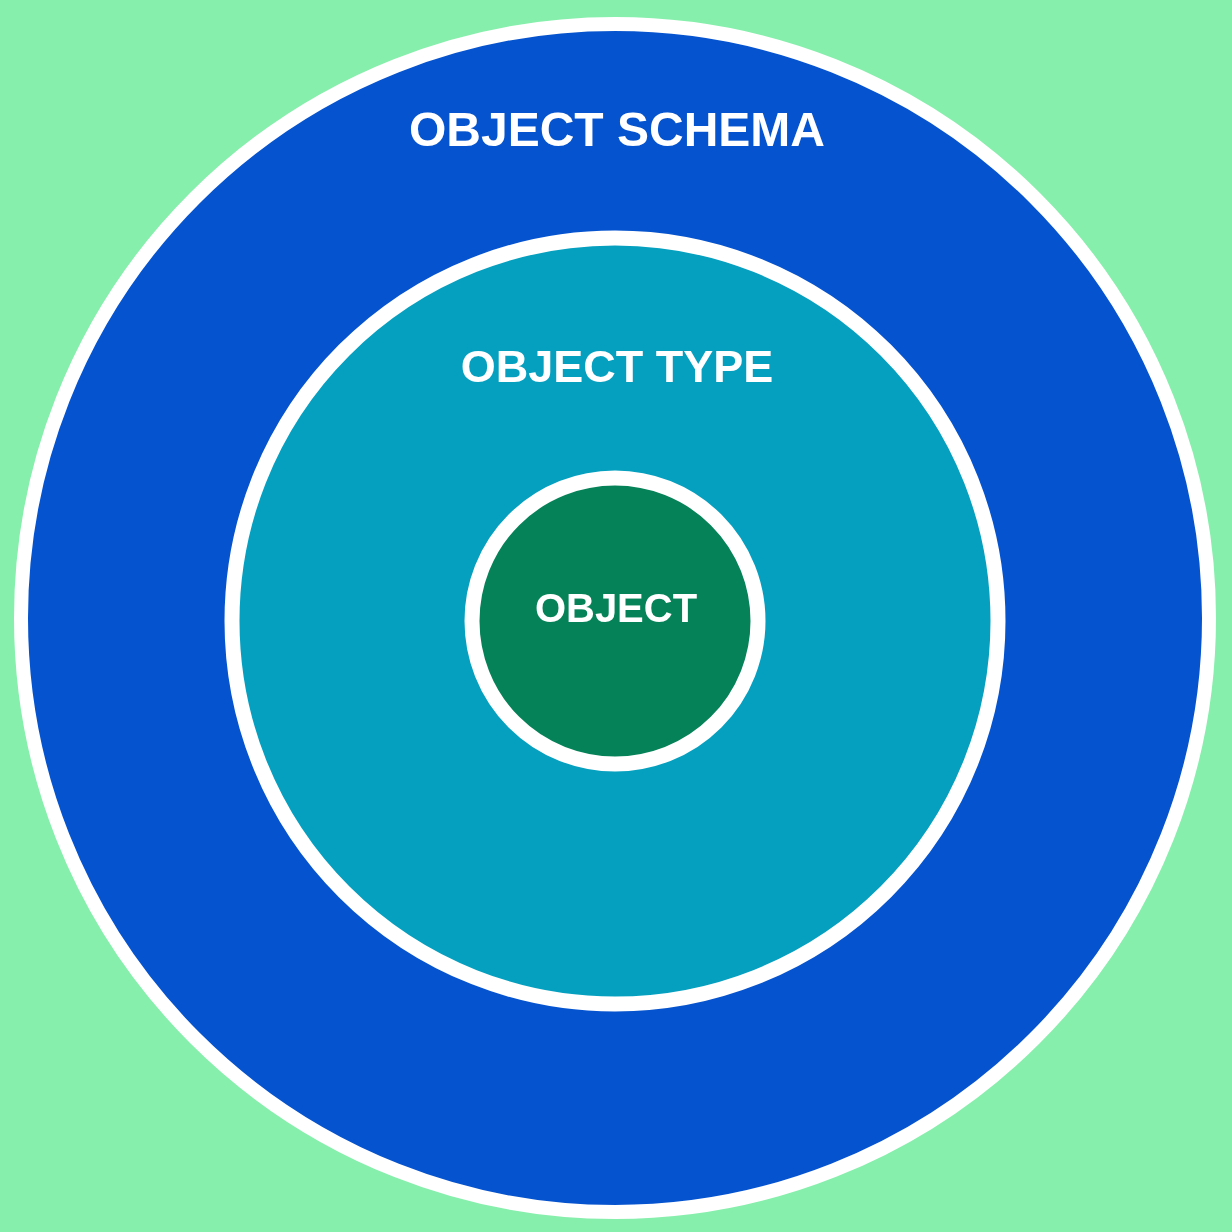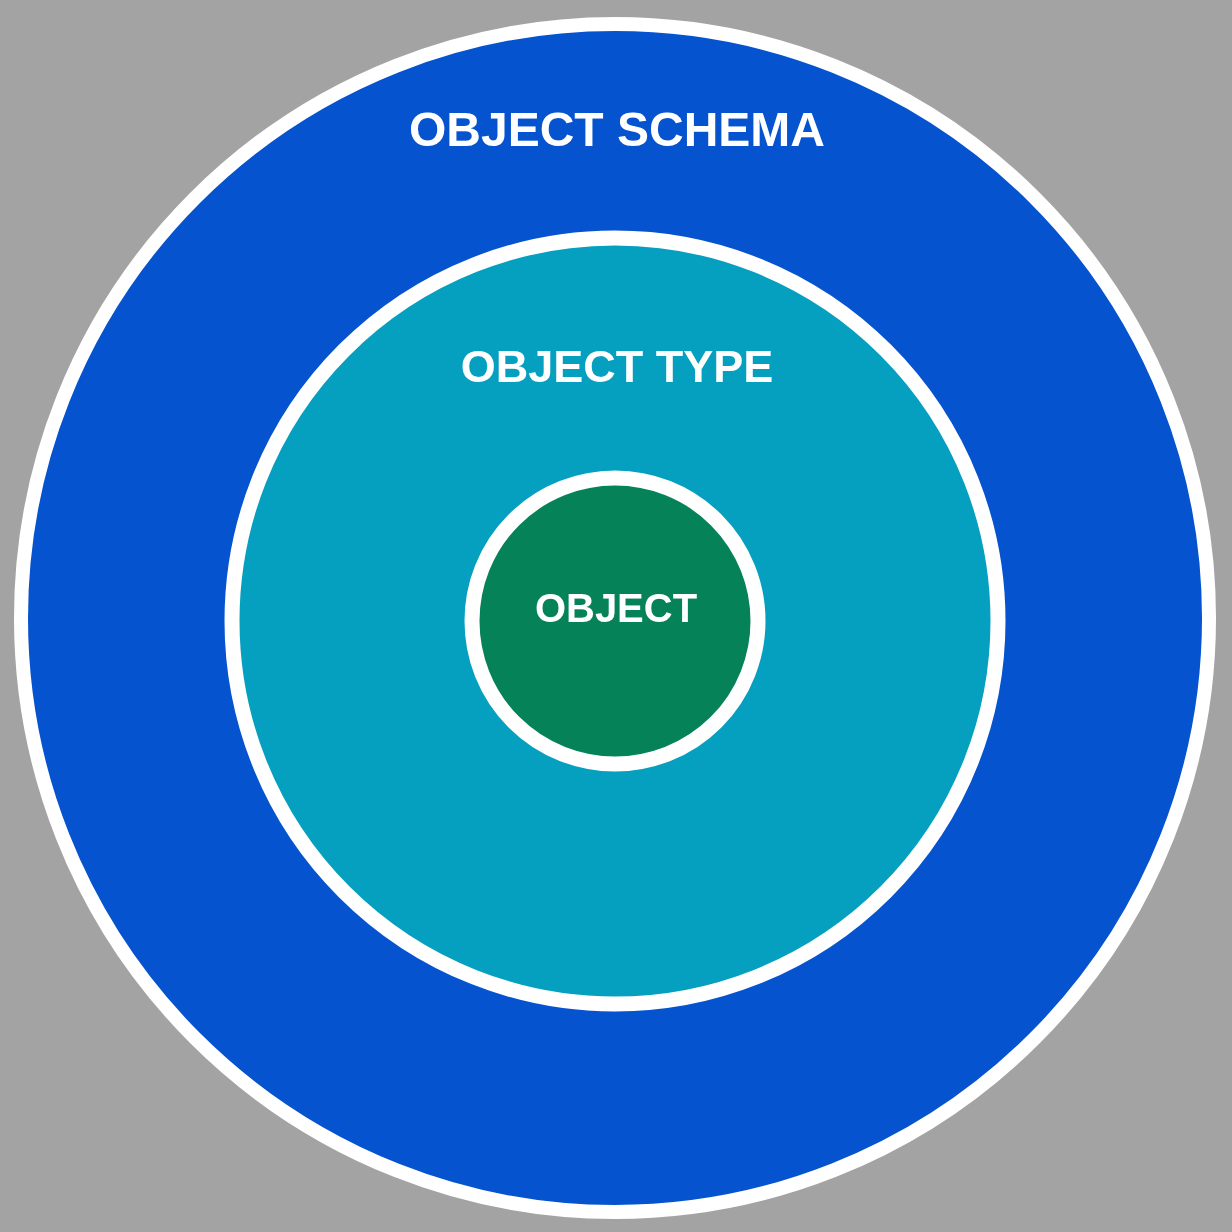--- a/index.html
+++ b/index.html
@@ -32,21 +32,21 @@
     dominant-baseline: middle;
     -webkit-font-smoothing: antialiased;
   }
   .label-outer  { font-size: 48px; letter-spacing: 0px; }
   .label-middle { font-size: 45px; letter-spacing: 0px; }
   .label-inner  { font-size: 40px; letter-spacing: 0px; }
 </style>
 </head>
 <body>
 
-<div id="diagram-canvas" style="background: #a3a3a3;">
+<div id="diagram-canvas" style="background: #86efac;">
   <svg width="1232" height="1232" viewBox="0 0 1232 1232">
 
     <circle class="circle-outer" cy="618" r="594" fill="#0553CE" stroke="#FFFFFF" stroke-width="14" cx="615"></circle>
 
     <circle class="circle-middle" cx="615" cy="621" r="383" fill="#05A0C0" stroke="#FFFFFF" stroke-width="15"></circle>
 
     <circle class="circle-inner" cx="615" cy="621" r="143" fill="#068259" stroke="#FFFFFF" stroke-width="15"></circle>
 
     <text class="ring-label label-outer" x="617" y="133" fill="#FFFFFF" style="font-size: 48px;">OBJECT SCHEMA</text>
 

